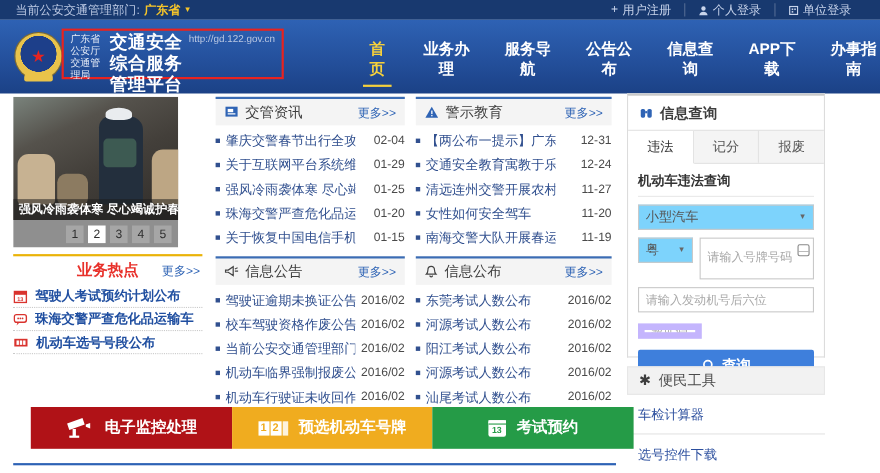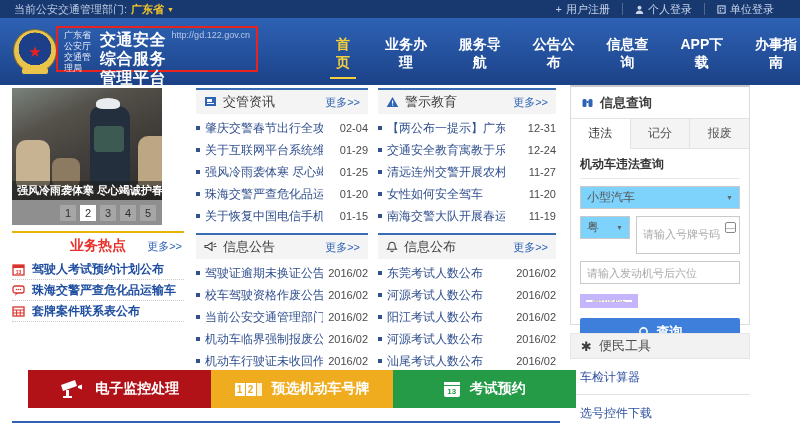--- a/index.html
+++ b/index.html
@@ -253,29 +253,28 @@
           <path d="M4 9l-1 3 3-3z" fill="#d9332e"></path>
           <circle cx="4.5" cy="5.5" r=".8" fill="#d9332e"></circle>
           <circle cx="6.5" cy="5.5" r=".8" fill="#d9332e"></circle>
           <circle cx="8.5" cy="5.5" r=".8" fill="#d9332e"></circle>
         </svg>
     </span>
     <span>珠海交警严查危化品运输车</span>
   </div>
   <div class="hot-row">
     <span class="hot-ic">
-      <svg width="13" height="13" viewBox="0 0 13 13">
-          <rect x="1" y="2" width="11" height="9" fill="none" stroke="#d9332e" stroke-width="1.3"></rect>
-          <line x1="1" y1="5" x2="12" y2="5" stroke="#d9332e"></line>
-          <line x1="1" y1="8" x2="12" y2="8" stroke="#d9332e"></line>
-          <line x1="4.6" y1="5" x2="4.6" y2="11" stroke="#d9332e"></line>
-          <line x1="8.2" y1="5" x2="8.2" y2="11" stroke="#d9332e"></line>
-        </svg>
-    </span>
-    <span>套牌案件联系表公布</span>
+      <svg width="14" height="13" viewBox="0 0 14 13">
+          <rect x="1" y="3" width="12" height="7" fill="#d9332e"></rect>
+          <rect x="3" y="4.5" width="2.2" height="4" fill="#fff"></rect>
+          <rect x="6" y="4.5" width="2.2" height="4" fill="#fff"></rect>
+          <rect x="9" y="4.5" width="2.2" height="4" fill="#fff"></rect>
+        </svg>
+    </span>
+    <span>机动车选号号段公布</span>
   </div>
 </div>
 
 <div class="sec sec-news">
   <div class="sec-h">
     <span>
       <svg width="13" height="12" viewBox="0 0 13 12">
           <rect x="1" y="1" width="11" height="9" fill="#2f64b5"></rect>
           <rect x="3" y="3" width="5" height="3" fill="#fff"></rect>
           <line x1="3" y1="7.5" x2="10" y2="7.5" stroke="#fff"></line>

